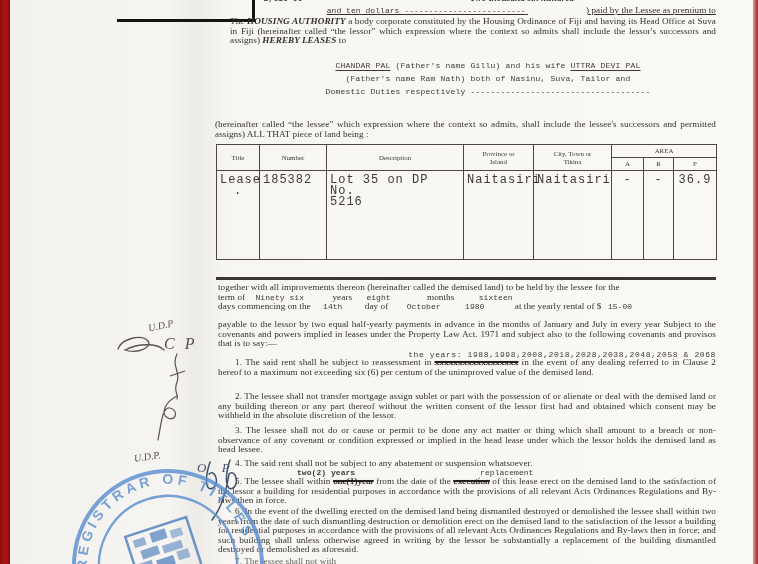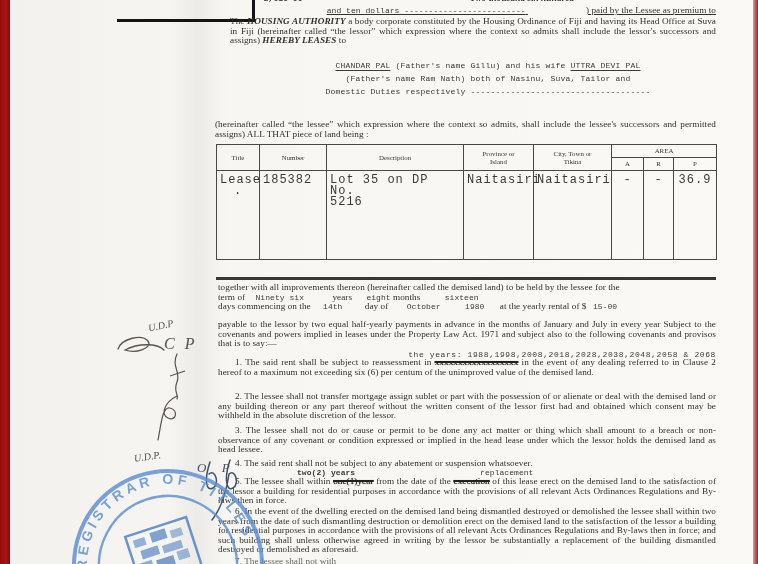--- a/index.html
+++ b/index.html
@@ -126,30 +126,30 @@
       </tbody>
     </table>
     <div class="table-rule"></div>
 
     <div class="blk" style="top:283px;">
       <div>together with all improvements thereon (hereinafter called the demised land) to be held by the lessee for the</div>
       <div style="text-align:left;">
         <span style="margin-right:8px;">term of</span>
         <span class="mono" style="margin-right:26px;">Ninety six</span>
         <span style="margin-right:12px;">years</span>
-        <span class="mono" style="">eight</span>
+        <span class="mono" style="margin-right:34px;">eight</span>
         <span style="margin-right:22px;">months</span>
         <span class="mono">sixteen</span>
       </div>
       <div style="text-align:left;">
         <span style="margin-right:10px;">days commencing on the</span>
         <span class="mono" style="margin-right:20px;">14th</span>
         <span style="margin-right:16px;">day of</span>
         <span class="mono" style="margin-right:22px;">October</span>
-        <span class="mono" style="margin-right:13px;font-family:Liberation Mono, monospace;">1980</span>
+        <span class="mono" style="margin-right:28px;font-family:Liberation Mono, monospace;">1980</span>
         <span style="margin-right:4px;">at the yearly rental of $</span>
         <span class="mono">15-00</span>
       </div>
     </div>
 
     <div class="blk" style="top:320px;">payable to the lessor by two equal half-yearly payments in advance in the months of January and July in every year Subject to the covenants and powers implied in leases under the Property Law Act. 1971 and subject also to the following covenants and provisos that is to say:—</div>
 
     <div class="blk mono" style="top:350px;text-align:right;letter-spacing:.6px;">the years: 1988,1998,2008,2018,2028,2038,2048,2058 &amp; 2068</div>
 
     <div class="blk indent" style="top:358px;">

